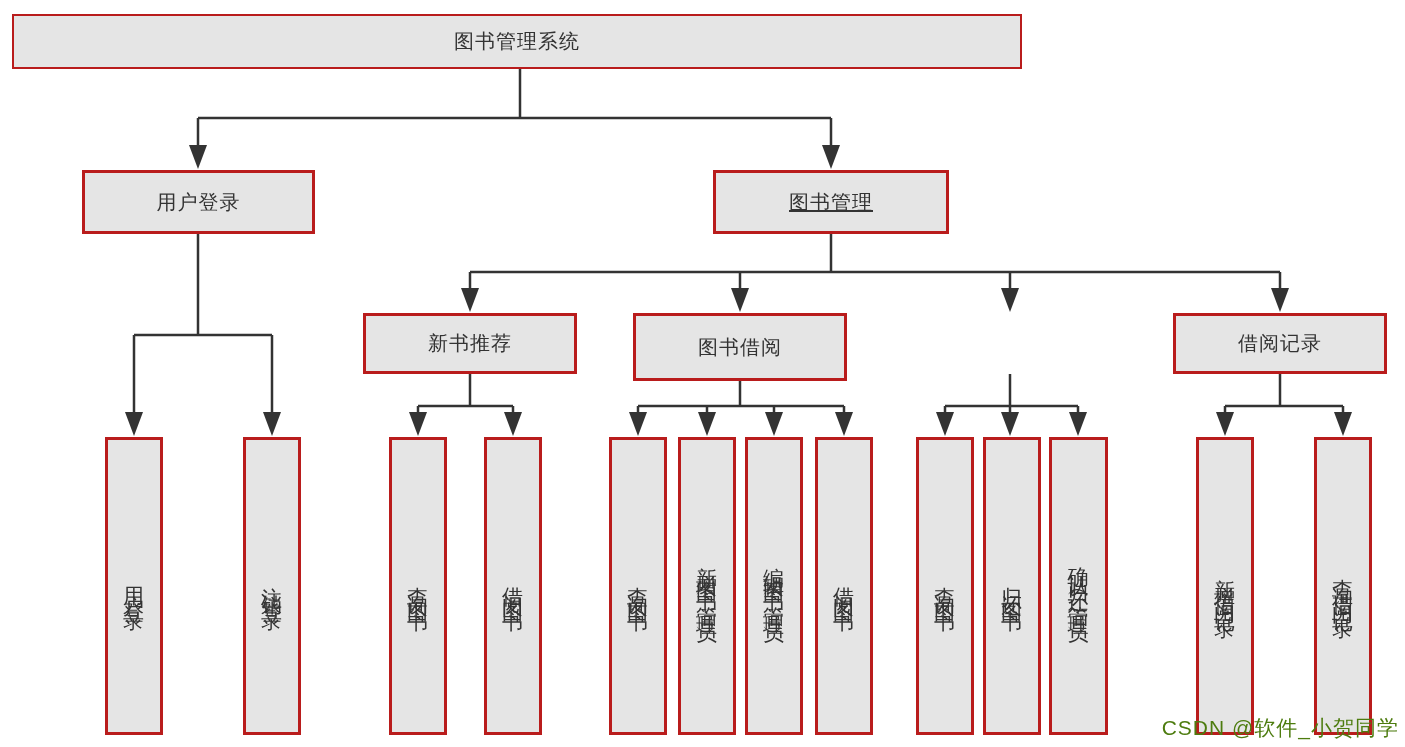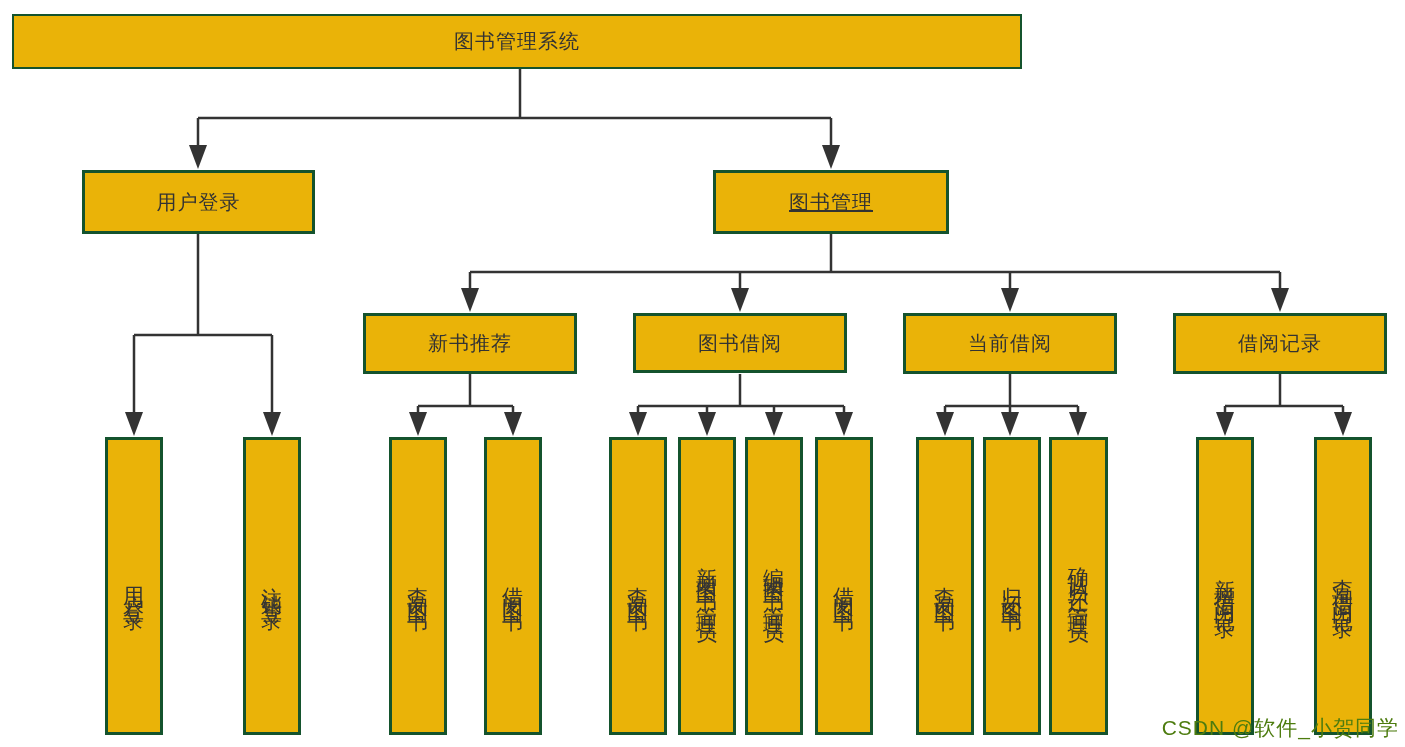--- a/index.html
+++ b/index.html
@@ -24,22 +24,22 @@
     stroke: #333333;
     stroke-width: 2.5;
   }
   .connectors polygon {
     fill: #333333;
     stroke: none;
   }
   .node {
     position: absolute;
     box-sizing: border-box;
-    background: #eab308;
-    border: 3px solid #14532d;
+    background: #e5e5e5;
+    border: 3px solid #b91c1c;
     display: flex;
     align-items: center;
     justify-content: center;
     color: #333333;
   }
   .node-h {
     font-size: 20px;
     letter-spacing: 1px;
     white-space: nowrap;
   }
@@ -147,22 +147,21 @@
       <polygon points="1334,412 1352,412 1343,436"></polygon>
     </g>
   </svg>
 
   <div class="node node-h node-root" style="left:12px; top:14px; width:1010px; height:55px;">图书管理系统</div>
 
   <div class="node node-h" style="left:82px; top:170px; width:233px; height:64px;">用户登录</div>
   <div class="node node-h" style="left:713px; top:170px; width:236px; height:64px;text-decoration:underline;">图书管理</div>
 
   <div class="node node-h" style="left:363px; top:313px; width:214px; height:61px;">新书推荐</div>
-  <div class="node node-h" style="left:633px; top:313px; width:214px; height:60px;">图书借阅</div>
-  <div class="node node-h" style="left:903px; top:313px; width:214px; height:61px;">当前借阅</div>
+  <div class="node node-h" style="left:633px; top:313px; width:214px; height:68px;">图书借阅</div>
   <div class="node node-h" style="left:1173px; top:313px; width:214px; height:61px;">借阅记录</div>
 
   <div class="node node-v" style="left:105px; top:437px; width:58px; height:298px;">
     <span class="vtext">用户登录</span>
   </div>
   <div class="node node-v" style="left:243px; top:437px; width:58px; height:298px;">
     <span class="vtext">注销登录</span>
   </div>
 
   <div class="node node-v" style="left:389px; top:437px; width:58px; height:298px;">

